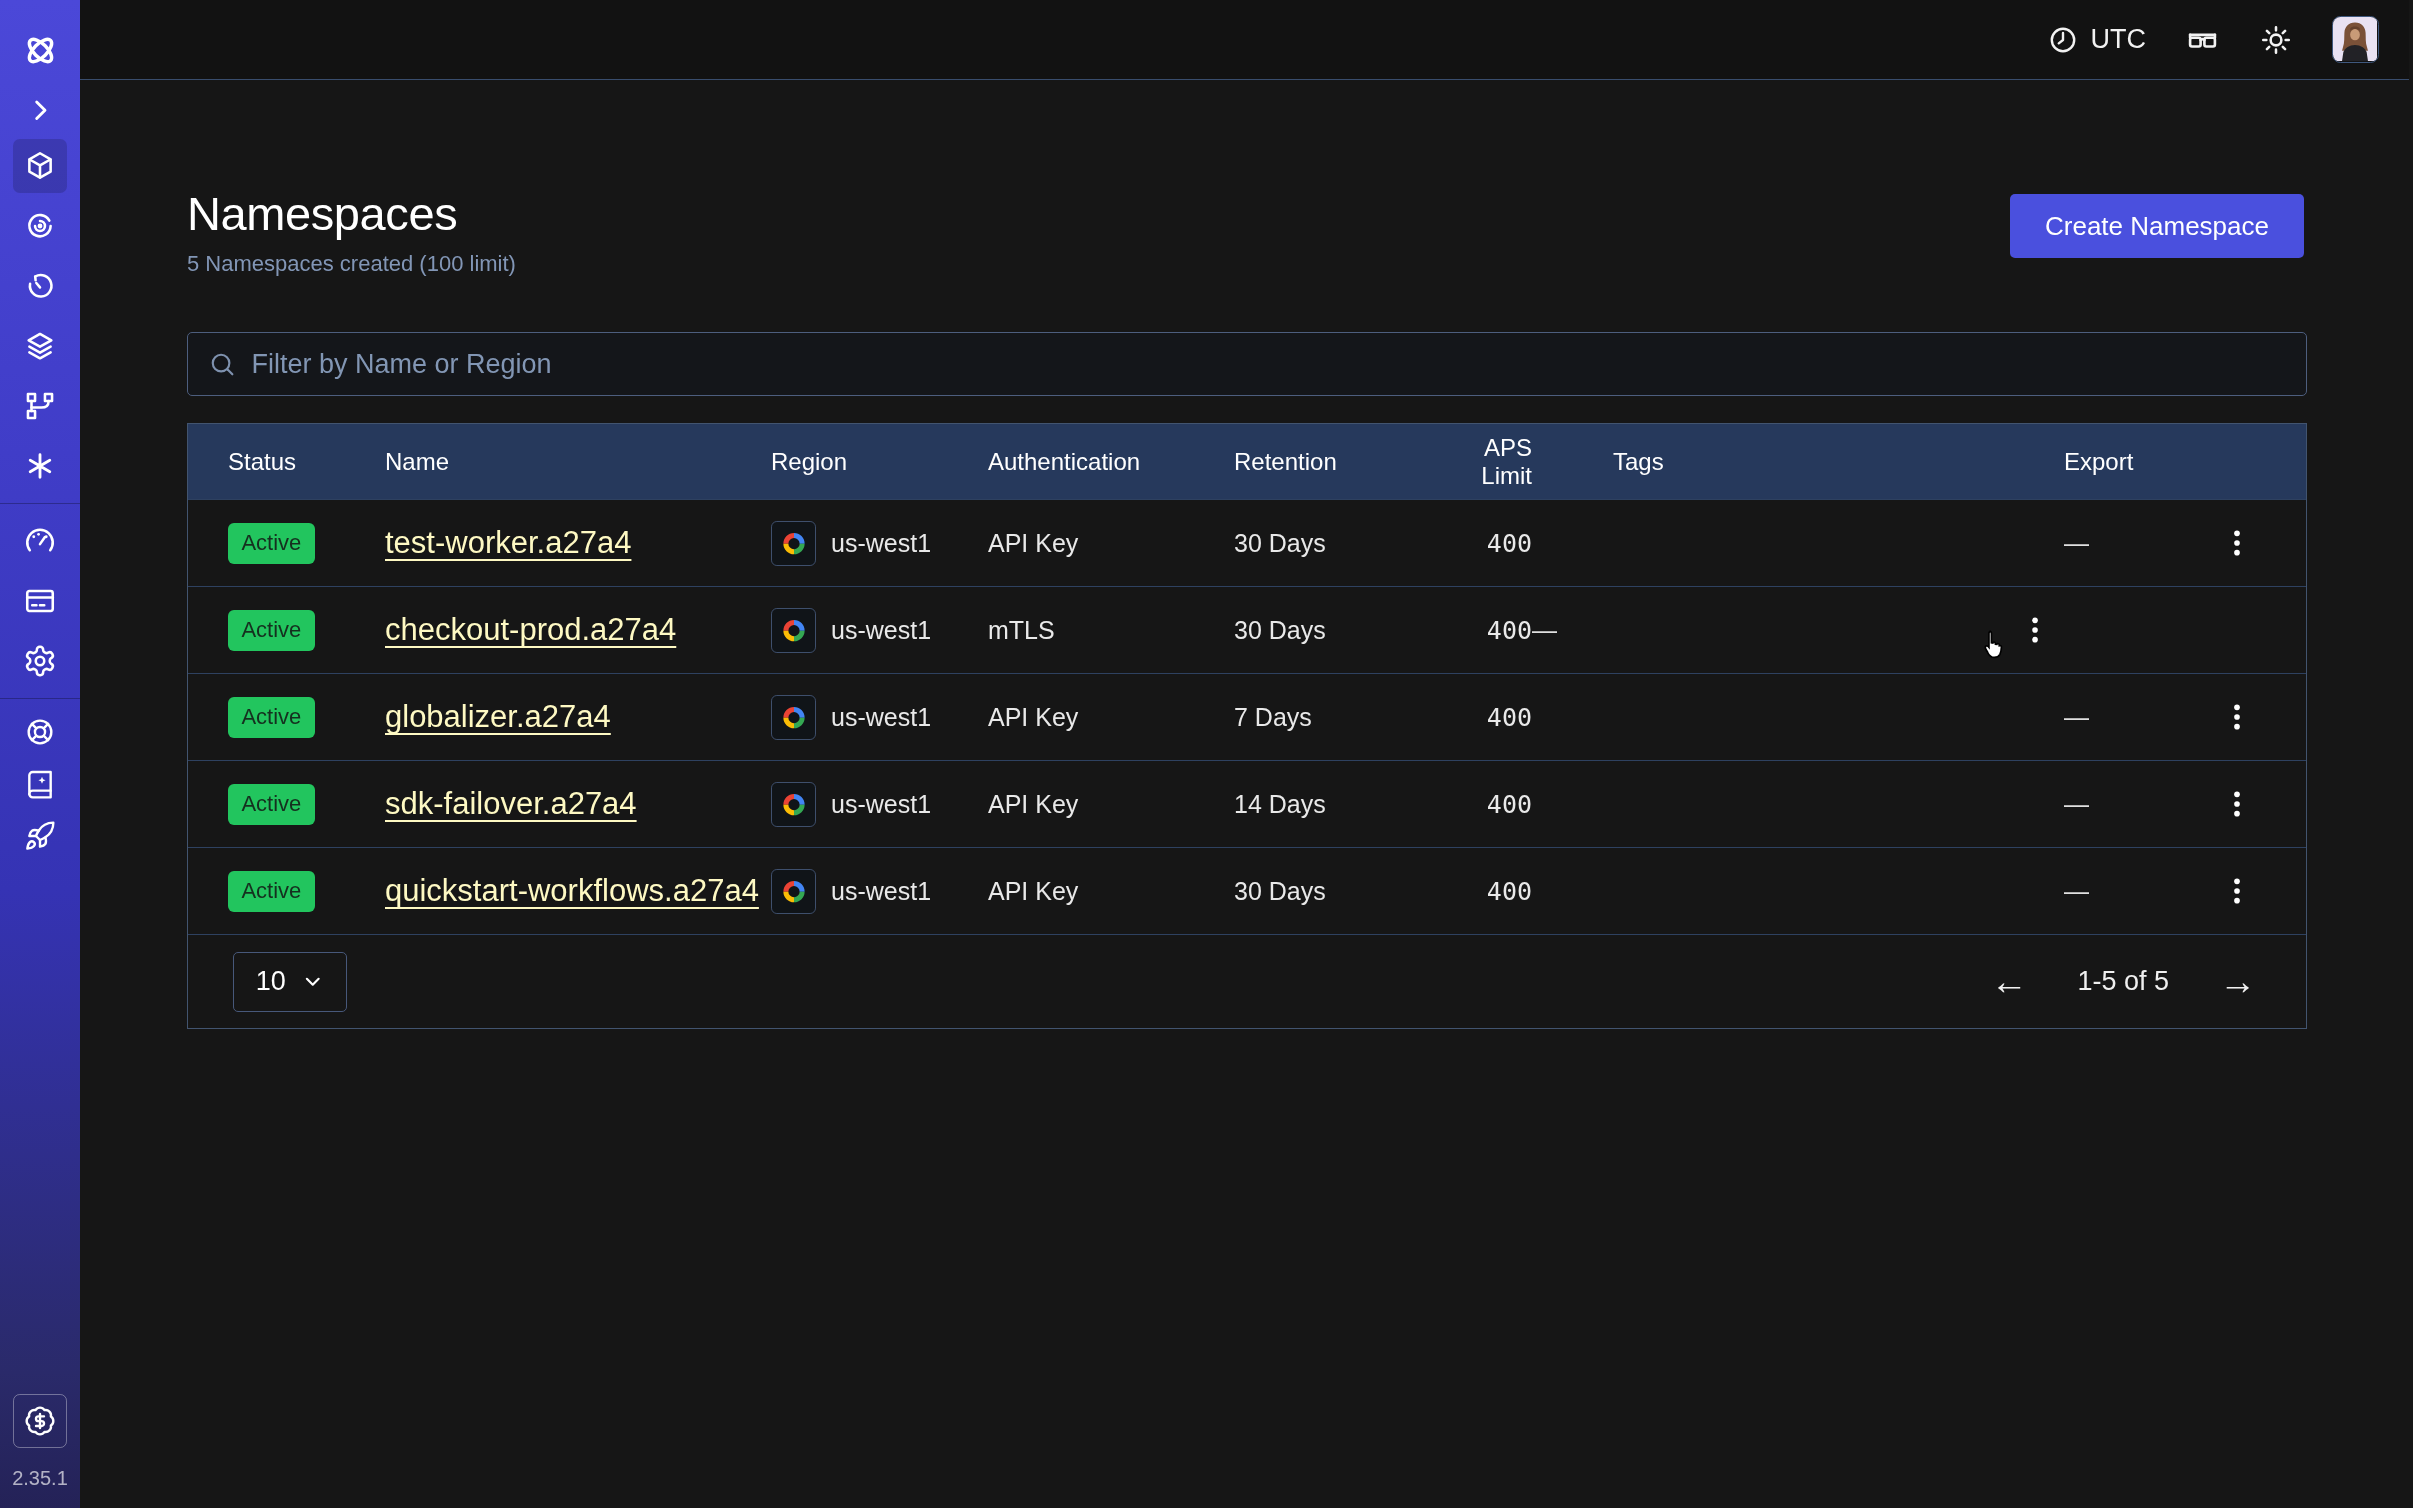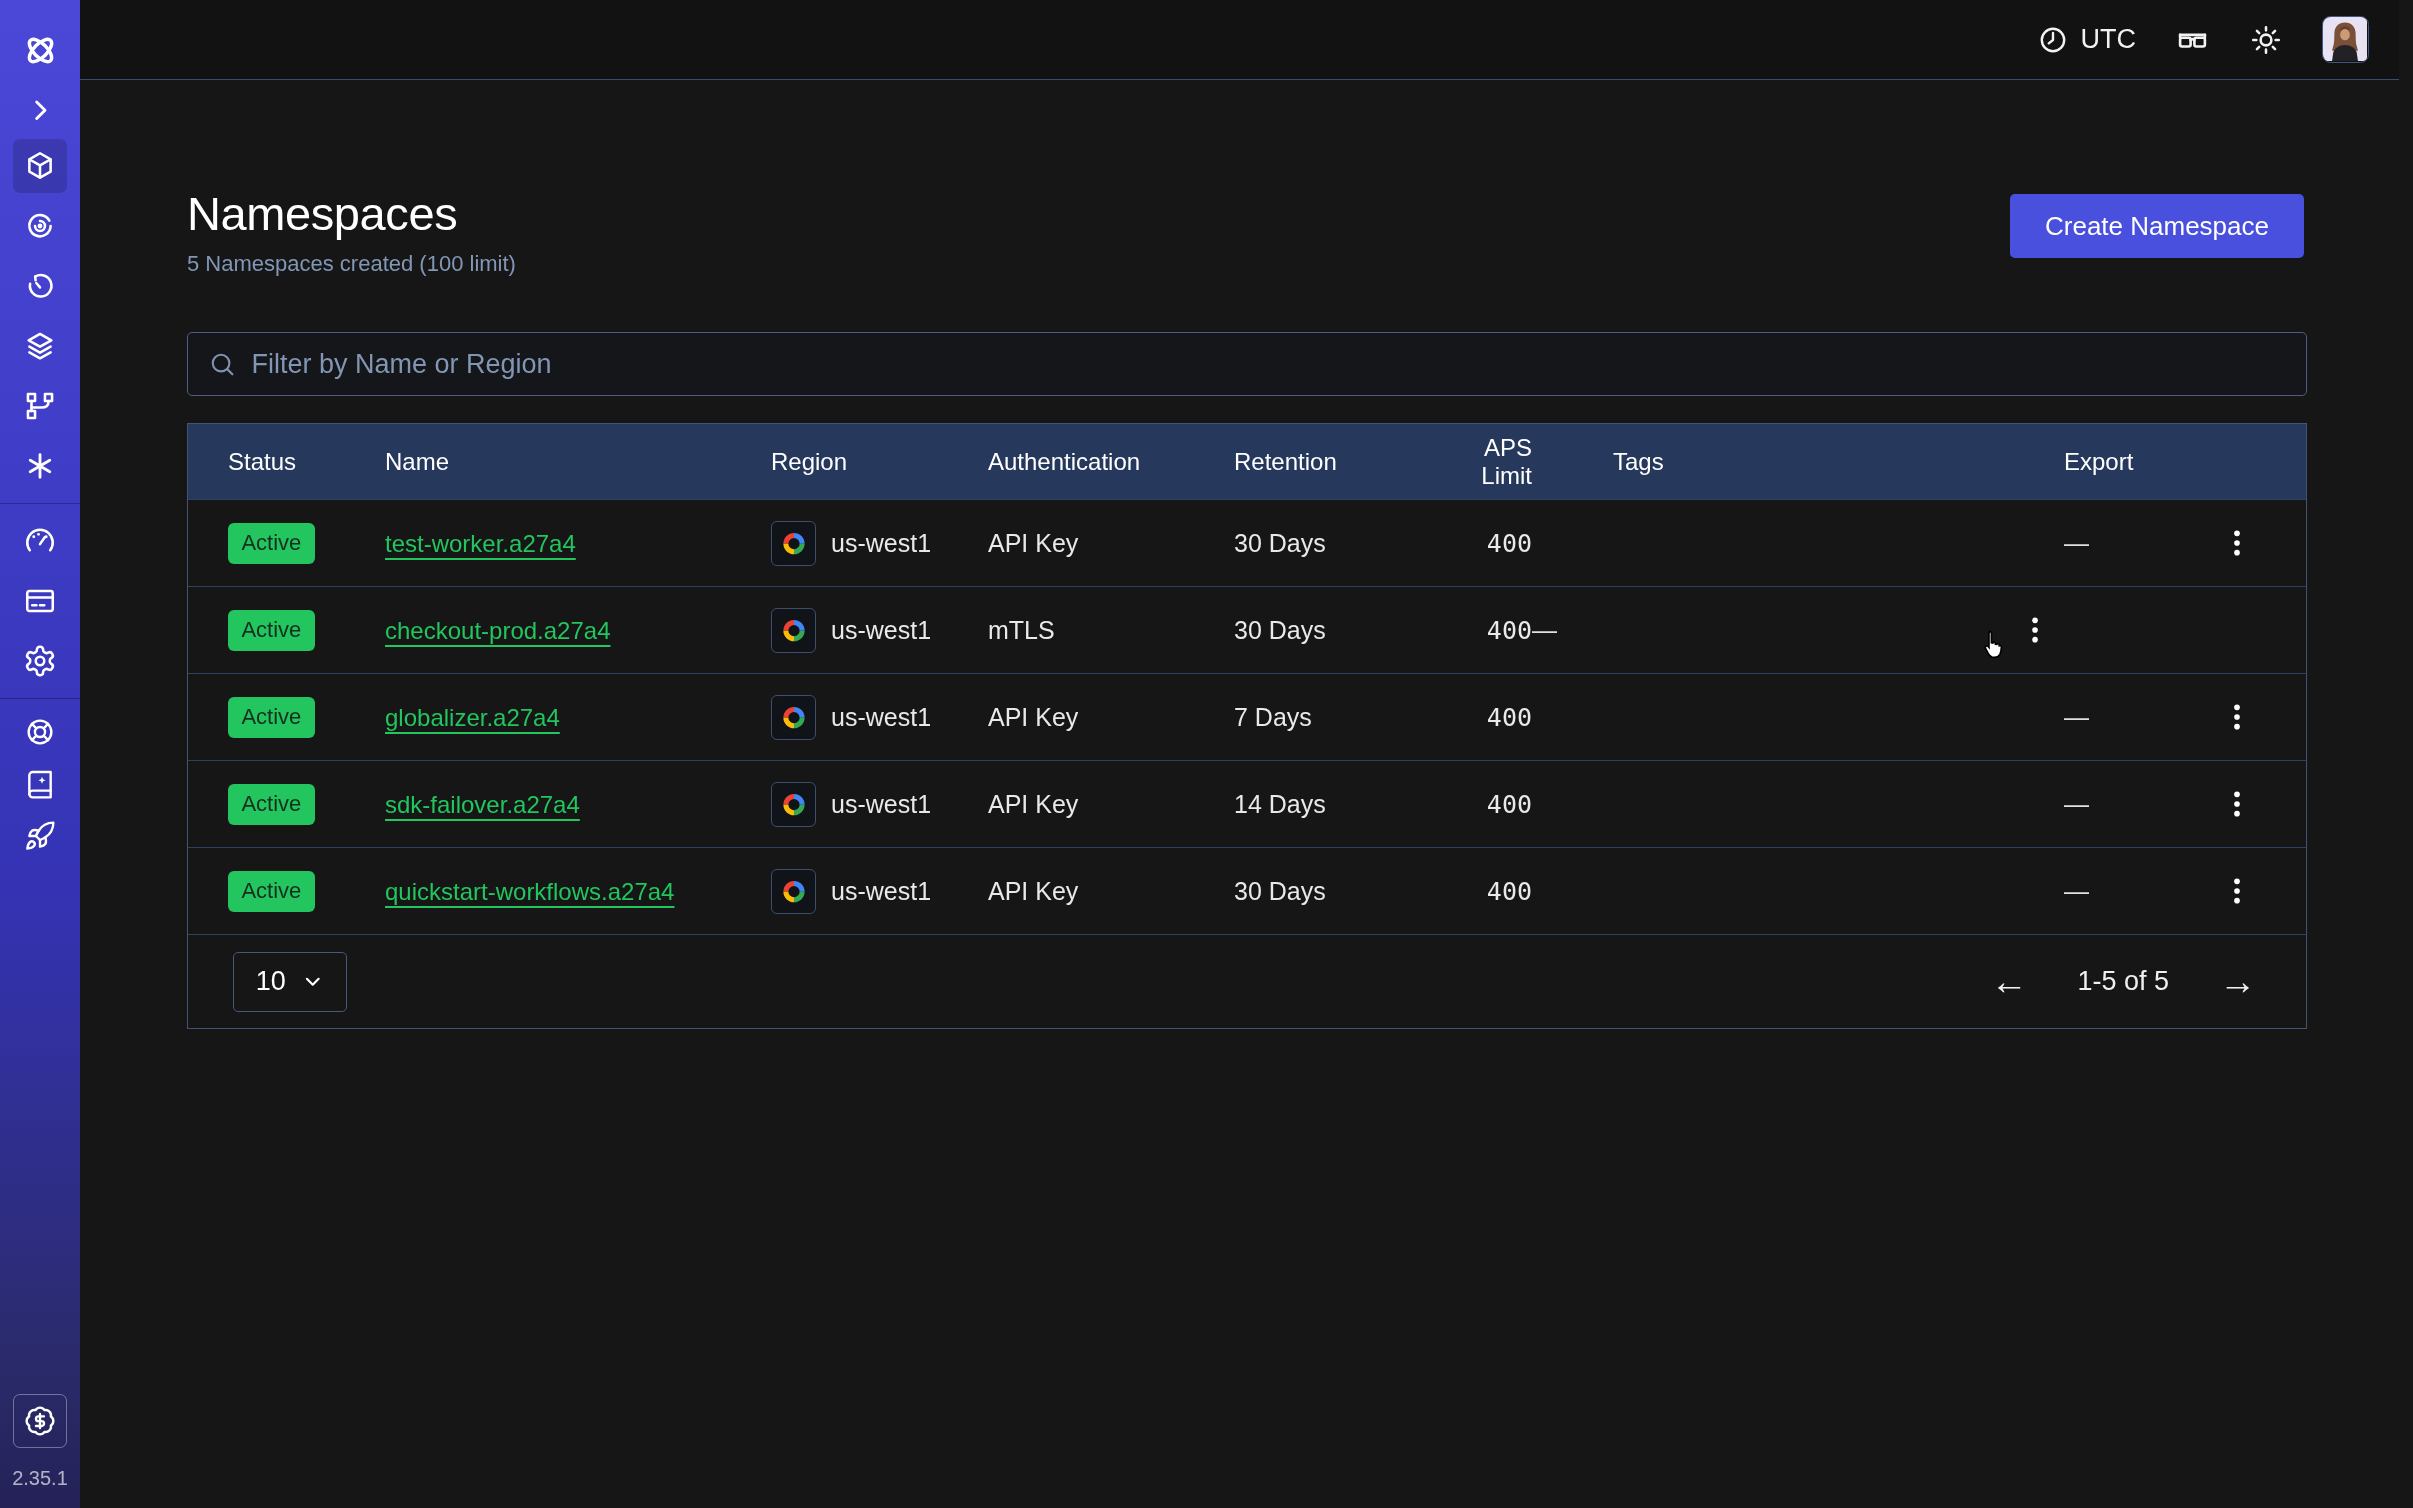--- a/index.html
+++ b/index.html
@@ -20,21 +20,21 @@
   .nav-item.active .active-sq { background:rgba(0,0,0,0.16); border-radius:6.7px; width:54px; height:54px;
     display:flex; align-items:center; justify-content:center; }
   .nav-item .active-sq { width:54px; height:54px; display:flex; align-items:center; justify-content:center; }
   .side-divider { width:80px; height:1.7px; background:rgba(0,0,0,0.28); margin:6.7px 0; }
   .side-bottom { margin-top:auto; display:flex; flex-direction:column; align-items:center; padding-bottom:18.4px;text-align:center; }
   .usage-btn { width:54px; height:54px; border:1.7px solid rgba(255,255,255,0.35); border-radius:6.7px;
     display:flex; align-items:center; justify-content:center; cursor:pointer; }
   .version { margin-top:18.4px; font-size:20px; color:rgba(255,255,255,0.65); }
 
   
-  .topbar { position:absolute; left:80px; right:14px; top:0; height:80px; background:#121212;
+  .topbar { position:absolute; left:80px; right:4px; top:0; height:80px; background:#121212;
     border-bottom:1.7px solid #394d6d; display:flex; align-items:center; justify-content:flex-end;
     gap:39px; padding-right:30px; z-index:10; }
   .tz-button { display:flex; align-items:center; gap:11.7px; font-size:27px; color:#f2f2f2; cursor:pointer; }
   .icon-btn { color:#f2f2f2; cursor:pointer; display:flex; align-items:center; }
   .avatar { width:47px; height:47px; border-radius:8.4px; border:1.7px solid #3f587e; overflow:hidden; cursor:pointer; }
   .avatar svg { display:block; }
 
   
   .main { position:absolute; left:80px; top:80px; right:0; bottom:0; padding:0 106px 0 107px; }
   .page-title { margin-top:107px; font-size:47px; line-height:1.15; font-weight:500; letter-spacing:-0.4px; }
@@ -54,21 +54,21 @@
   .grid { display:grid; grid-template-columns:157px 386px 217px 246px 193px 105px 532px 1fr;
     padding:0 40px; align-items:center; }
   .thead { height:75px; background:#26395c; }
   .th { font-size:24px; font-weight:500; color:#fff; }
   .right { text-align:right; }
   .tags-pad { padding-left:81px; }
   .row { height:87px; border-top:1.7px solid #2e4160; background:#161616; }
   .cell { font-size:25px; color:#e9e9e9; }
   .badge { display:inline-block; background:#22c55e; color:#15301f; font-size:22px;
     padding:7.5px 13.4px; border-radius:5.9px; }
-  .name-link { color:#22c55e; font-size:24px; text-decoration:underline; text-underline-offset:5.9px;
+  .name-link { color:#fef9c3; font-size:31px; text-decoration:underline; text-underline-offset:5.9px;
     text-decoration-thickness:1.7px; cursor:pointer; }
   .region-cell { display:flex; align-items:center; gap:15px; }
   .region-ic { width:45px; height:45px; border:1.7px solid #3e4f6c; border-radius:5.9px;
     display:flex; align-items:center; justify-content:center; background:#101418; }
   .mono { font-family:"DejaVu Sans Mono",monospace; }
   .tag-group { display:flex; align-items:center; gap:18.4px; }
   .tag-chip { display:flex; align-items:center; gap:10px; height:40px; background:#4035d8;
     border-radius:6.7px; padding:0 8.4px 0 11.7px; font-size:22px; cursor:pointer; }
   .tag-val { background:rgba(255,255,255,0.16); border-radius:5px; padding:3.4px 10px; }
   .tag-more { font-size:23.5px; cursor:pointer; }

